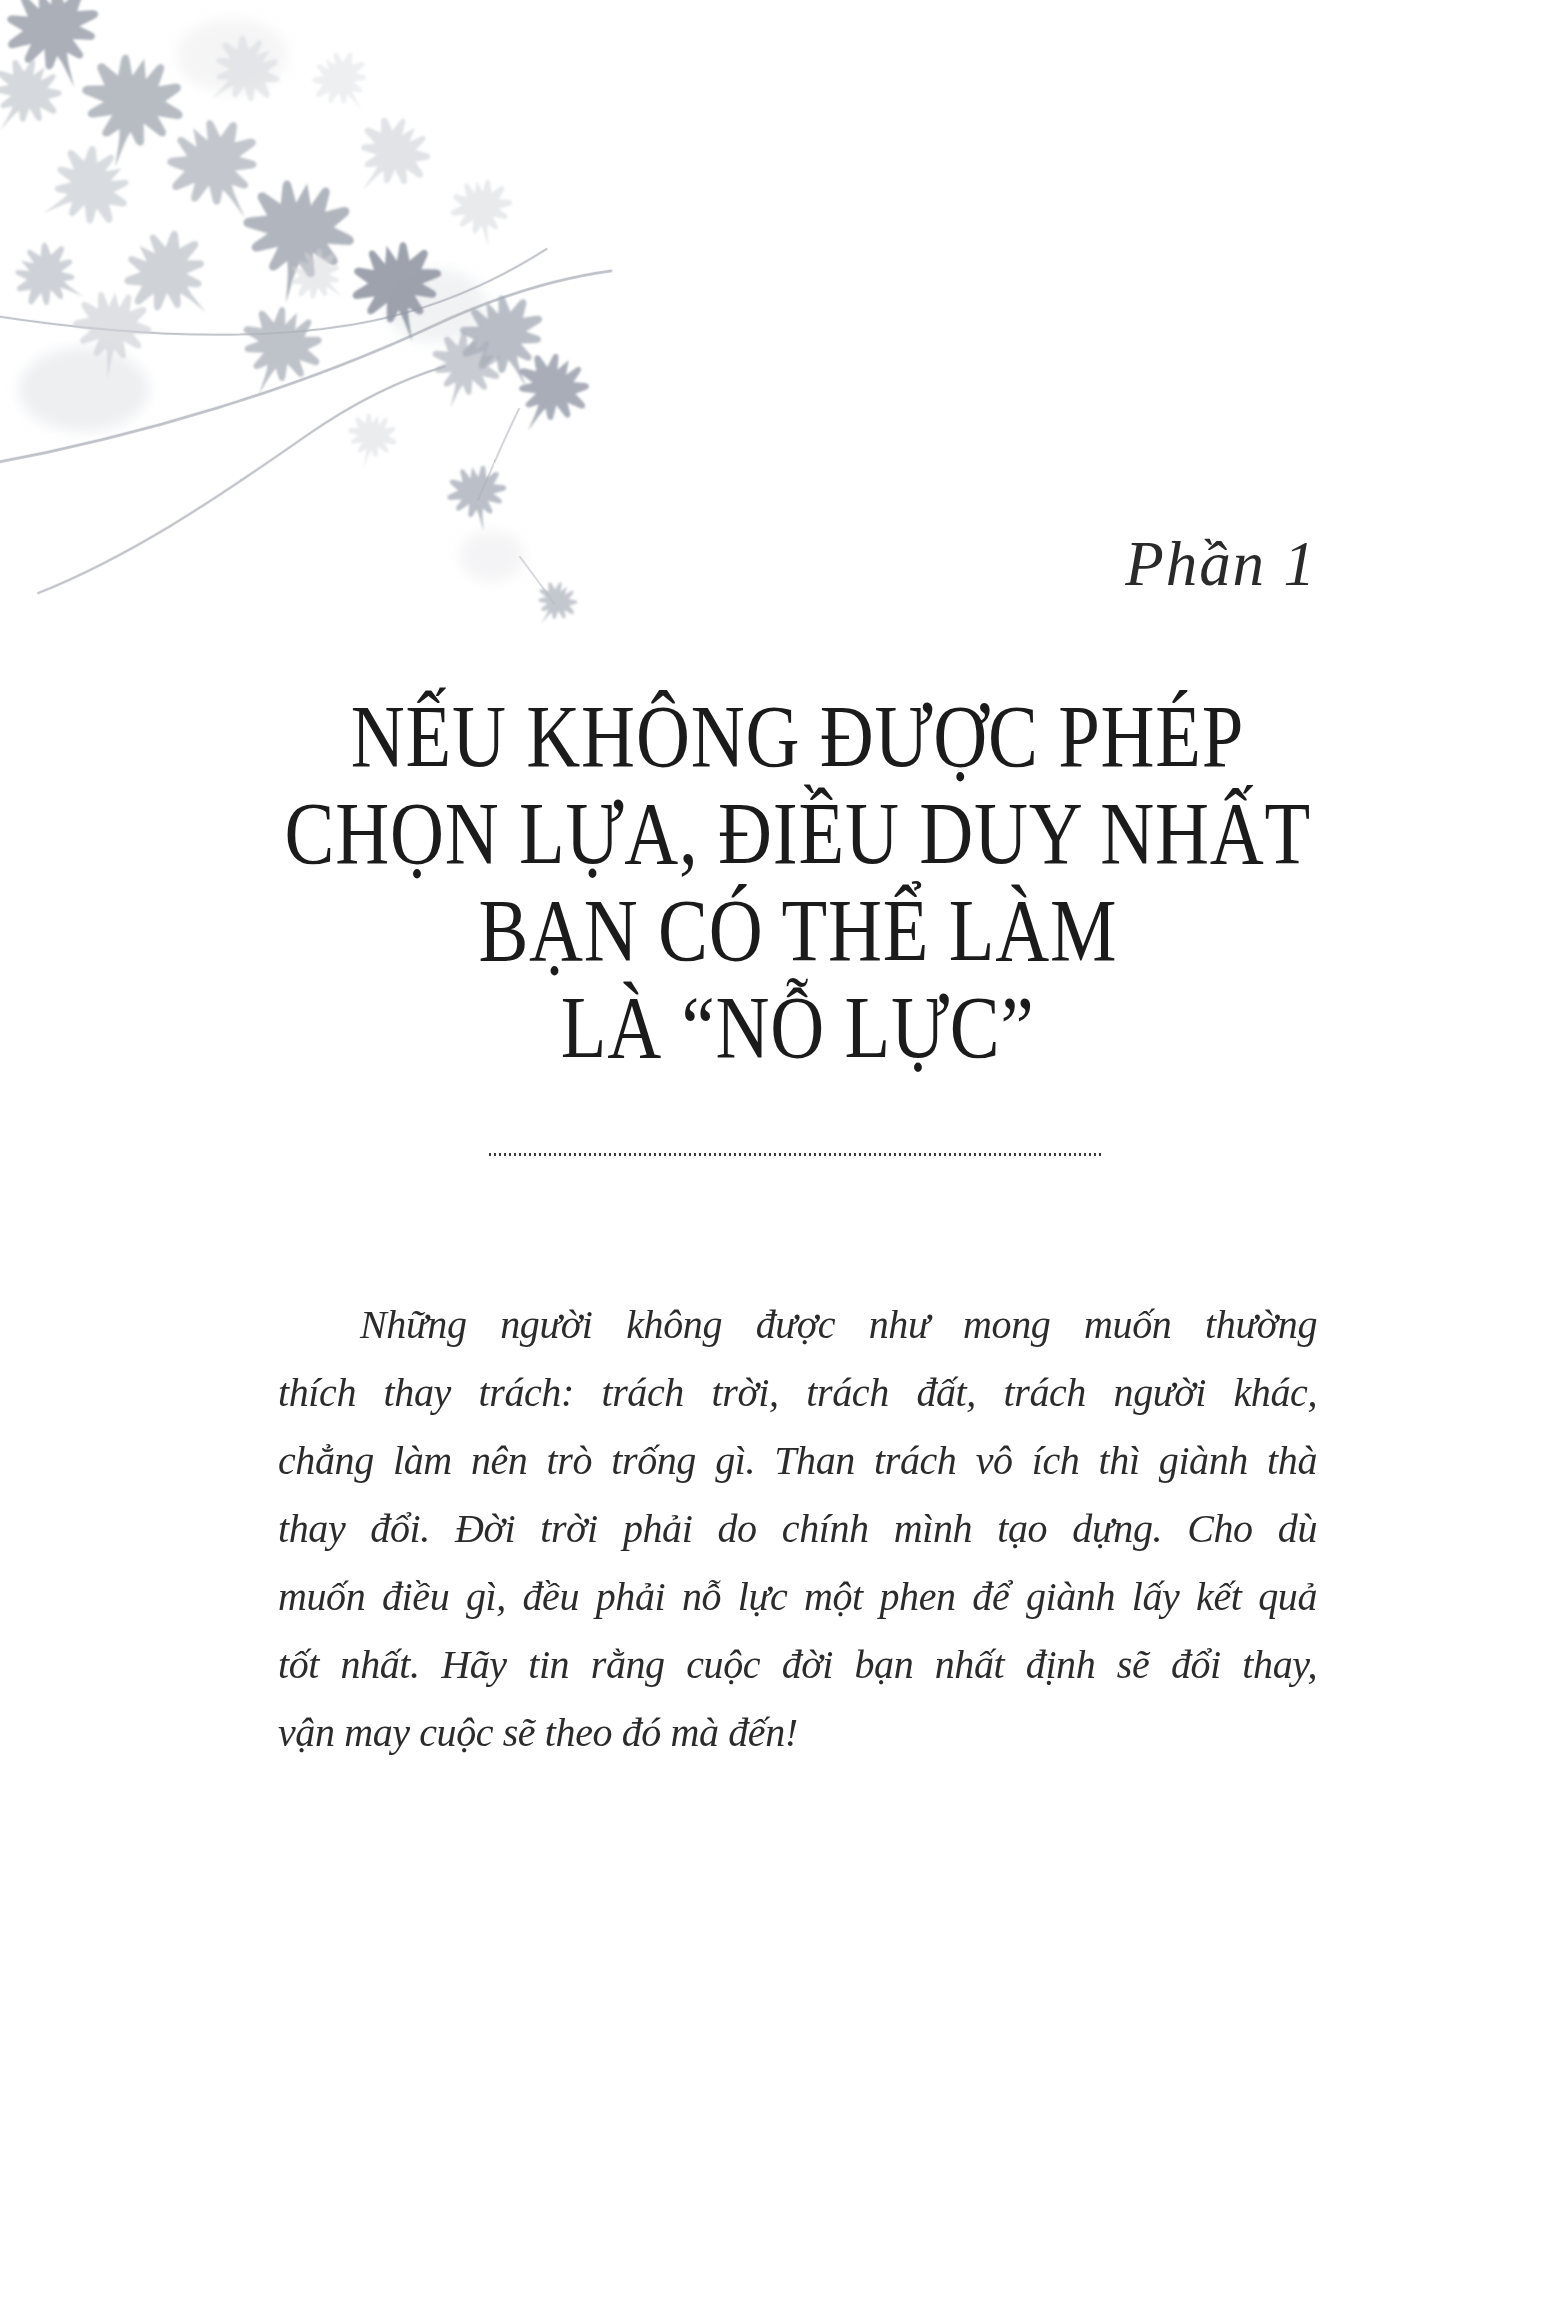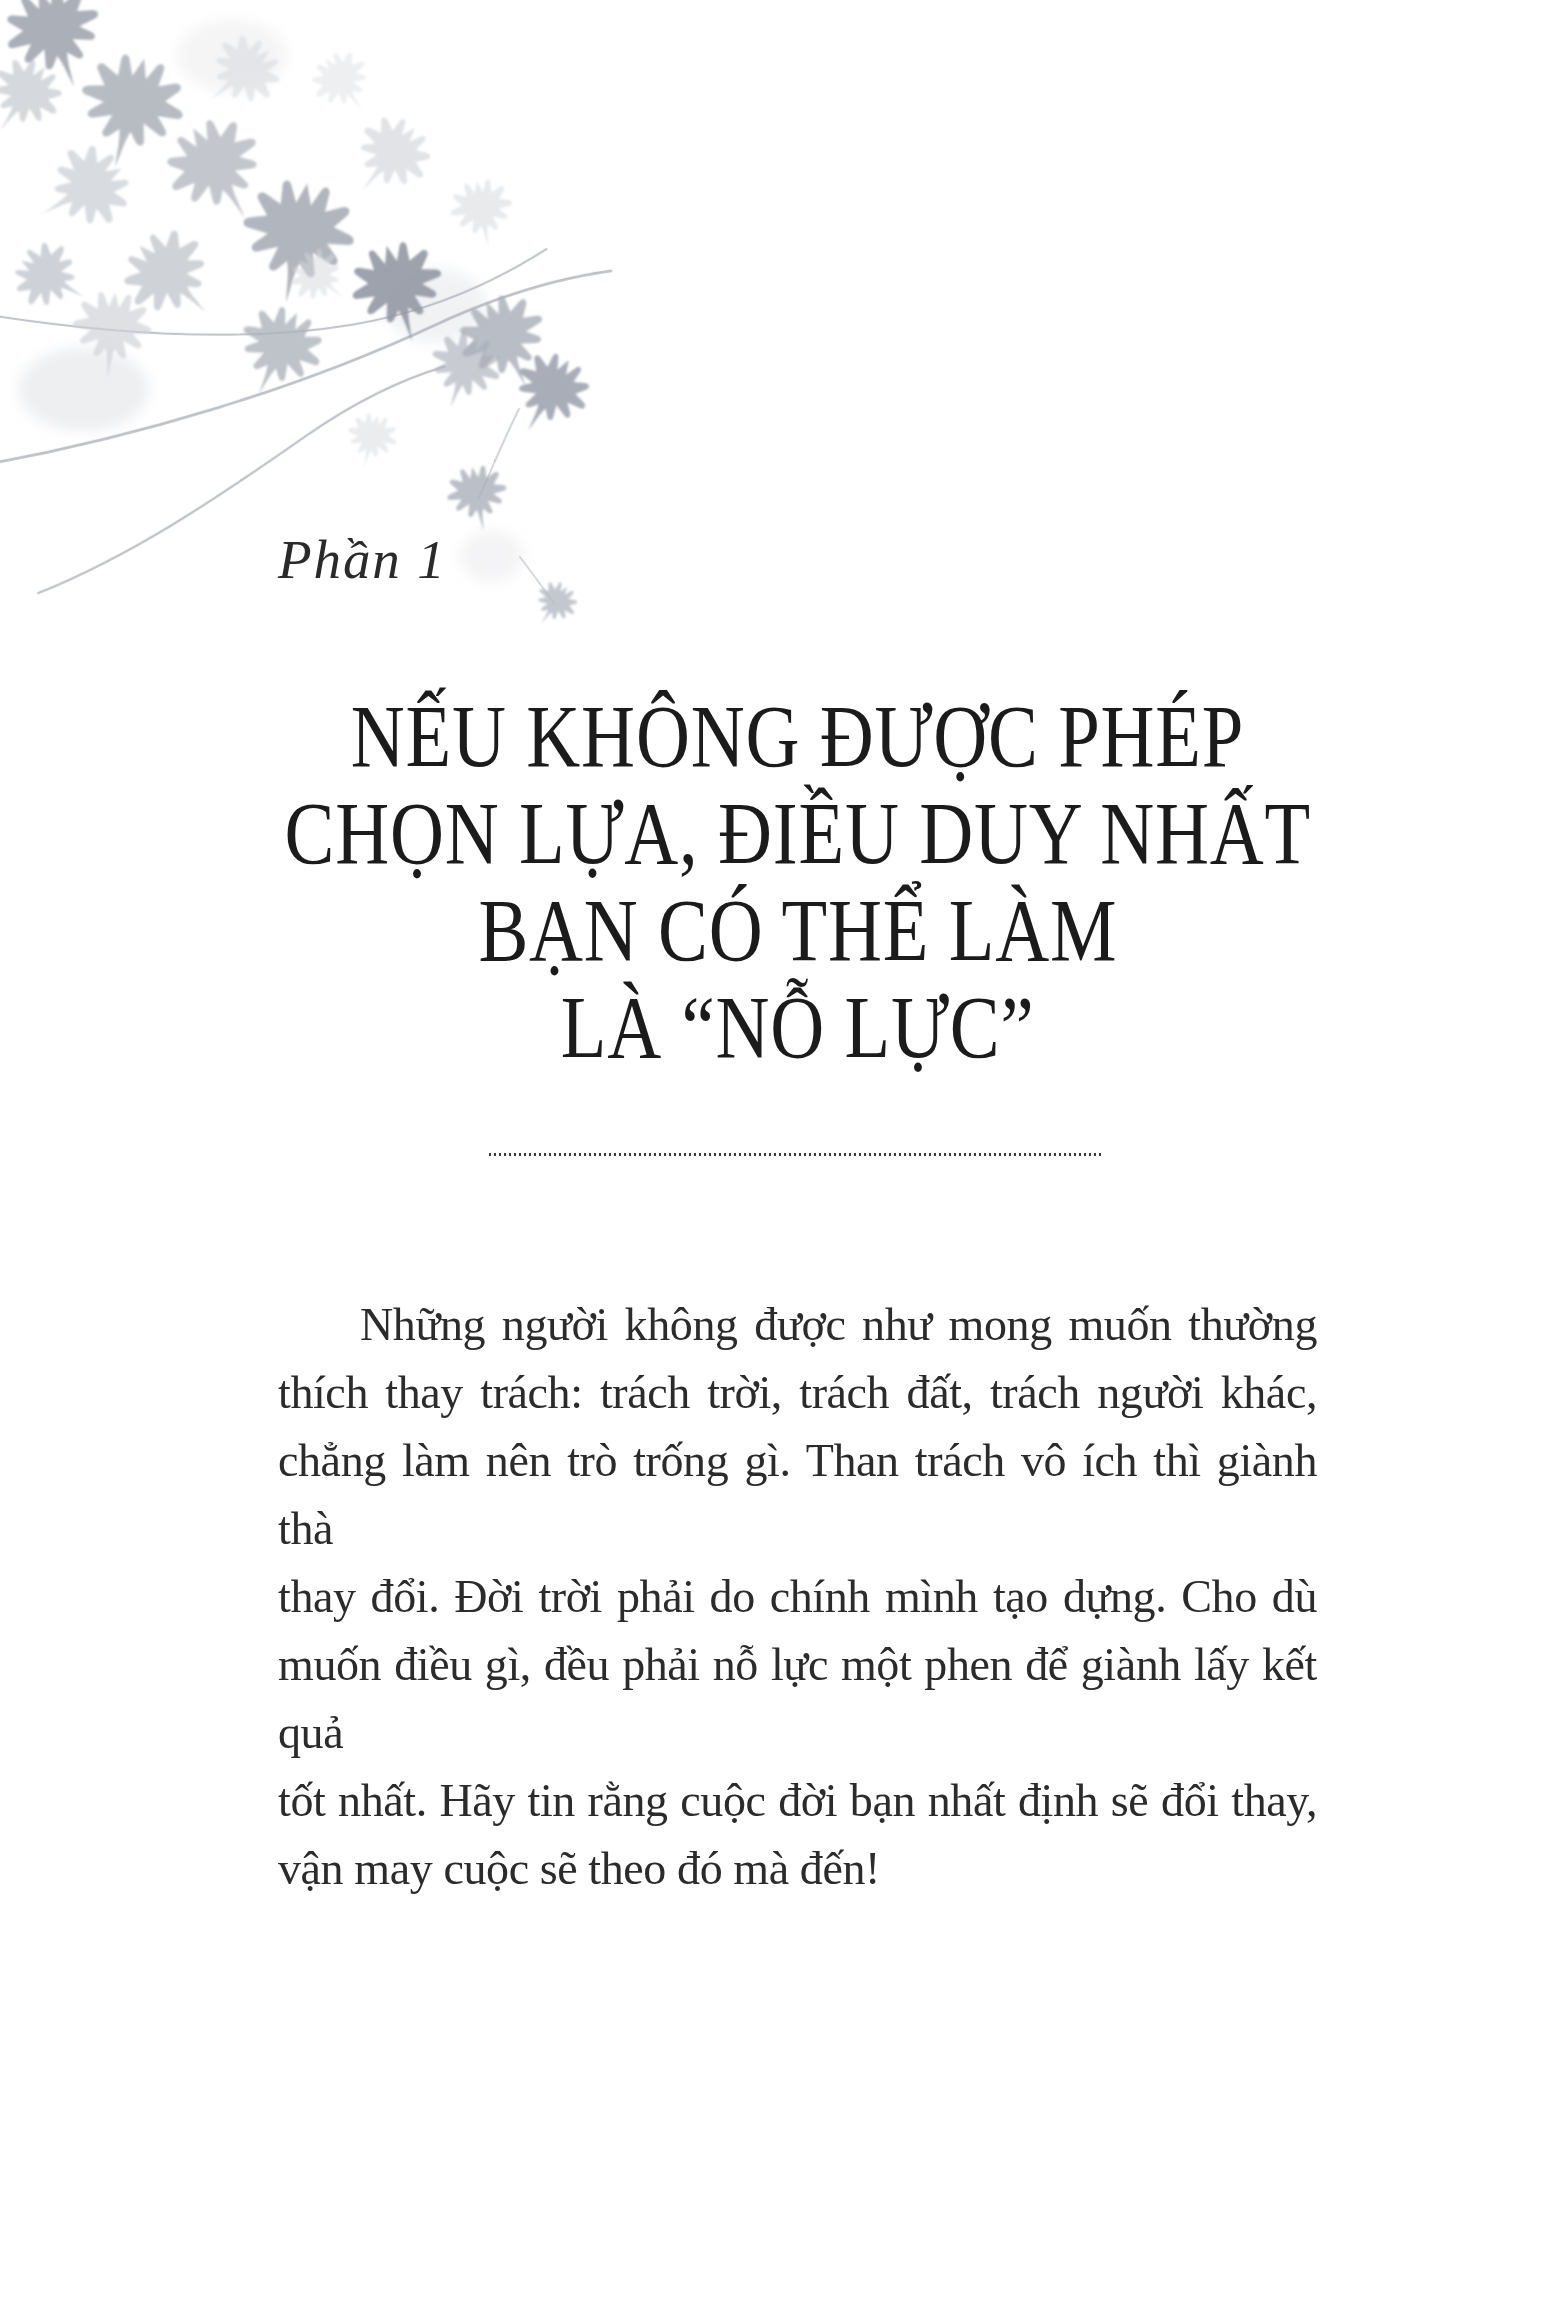--- a/index.html
+++ b/index.html
@@ -6,23 +6,23 @@
   .page{
     position:relative;
     width:1567px;height:2312px;
     background:#ffffff;
     overflow:hidden;
     font-family:"Liberation Serif","DejaVu Serif",serif;
   }
   .leaves{position:absolute;top:0;left:0;pointer-events:none;}
   .part-label{
     position:absolute;top:527px;left:278px;width:1039px;
-    text-align:left;
+    text-align:right;
     font-style:italic;
-    font-size:55px;
+    font-size:63px;
     letter-spacing:1.9px;
     color:#2a2a2a;
     line-height:1.2;
   }
   .title{
     position:absolute;top:688px;left:14px;width:1567px;
     text-align:center;
     margin:0;font-weight:normal;
   }
   .t-line{height:97px;line-height:97px;white-space:nowrap;}
@@ -35,21 +35,22 @@
     color:#1b1b1b;
     white-space:nowrap;
   }
   .divider{
     position:absolute;top:1153px;left:489px;
     width:612px;height:2.8px;
     background:repeating-linear-gradient(90deg,#3a3a3a 0 2.4px,transparent 2.4px 5px);
   }
   .body-text{
     position:absolute;top:1291px;left:278px;width:1039px;
-    font-size:46px;
+    font-style:italic;
+    font-size:40px;
     line-height:68px;
     letter-spacing:-0.4px;
     color:#2b2b2b;
   }
   .p-line{text-align:justify;text-align-last:justify;}
   .p-line.first{text-indent:82px;}
   .p-line.last{text-align-last:left;}
 </style>
 </head>
 <body>

